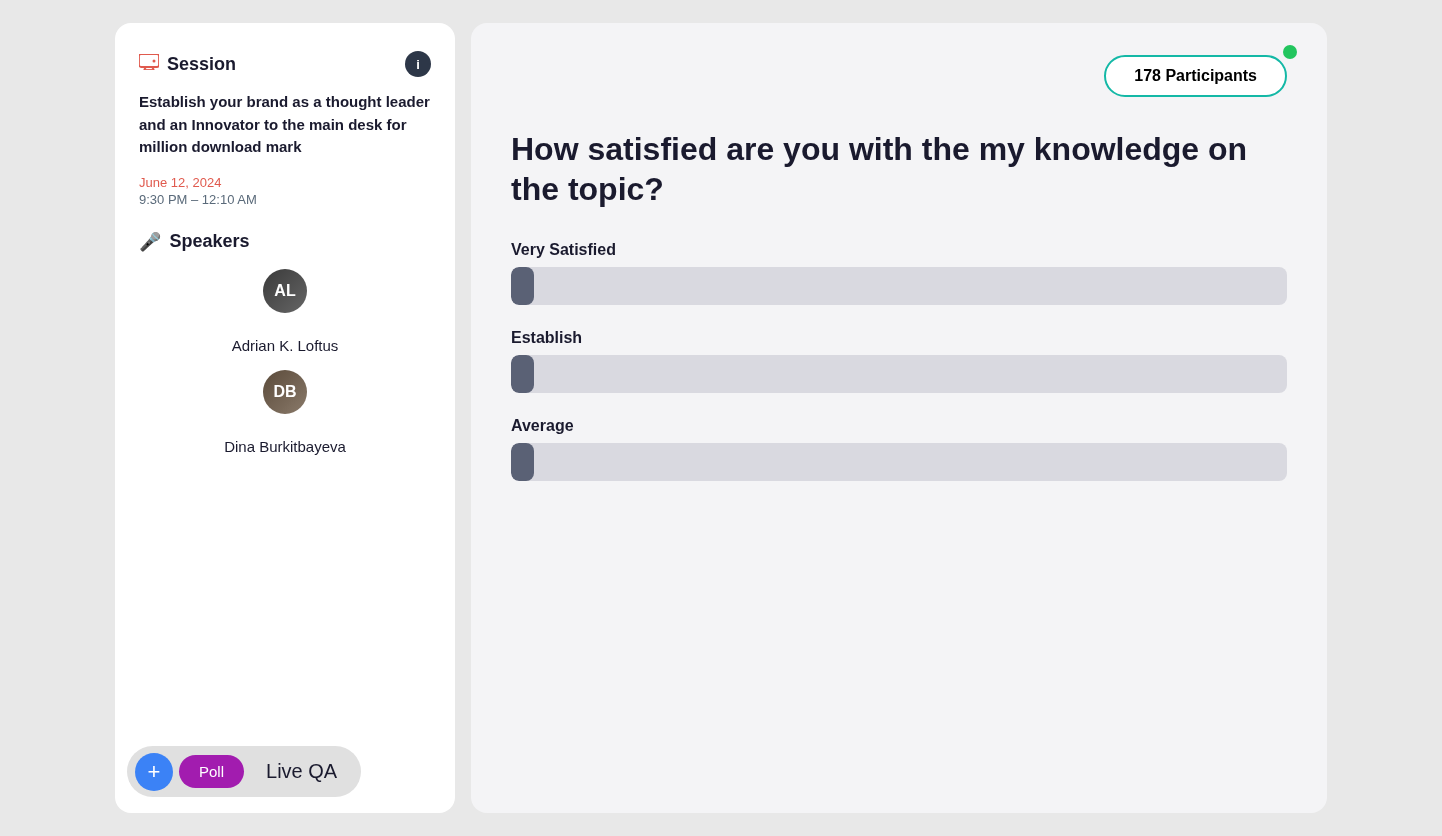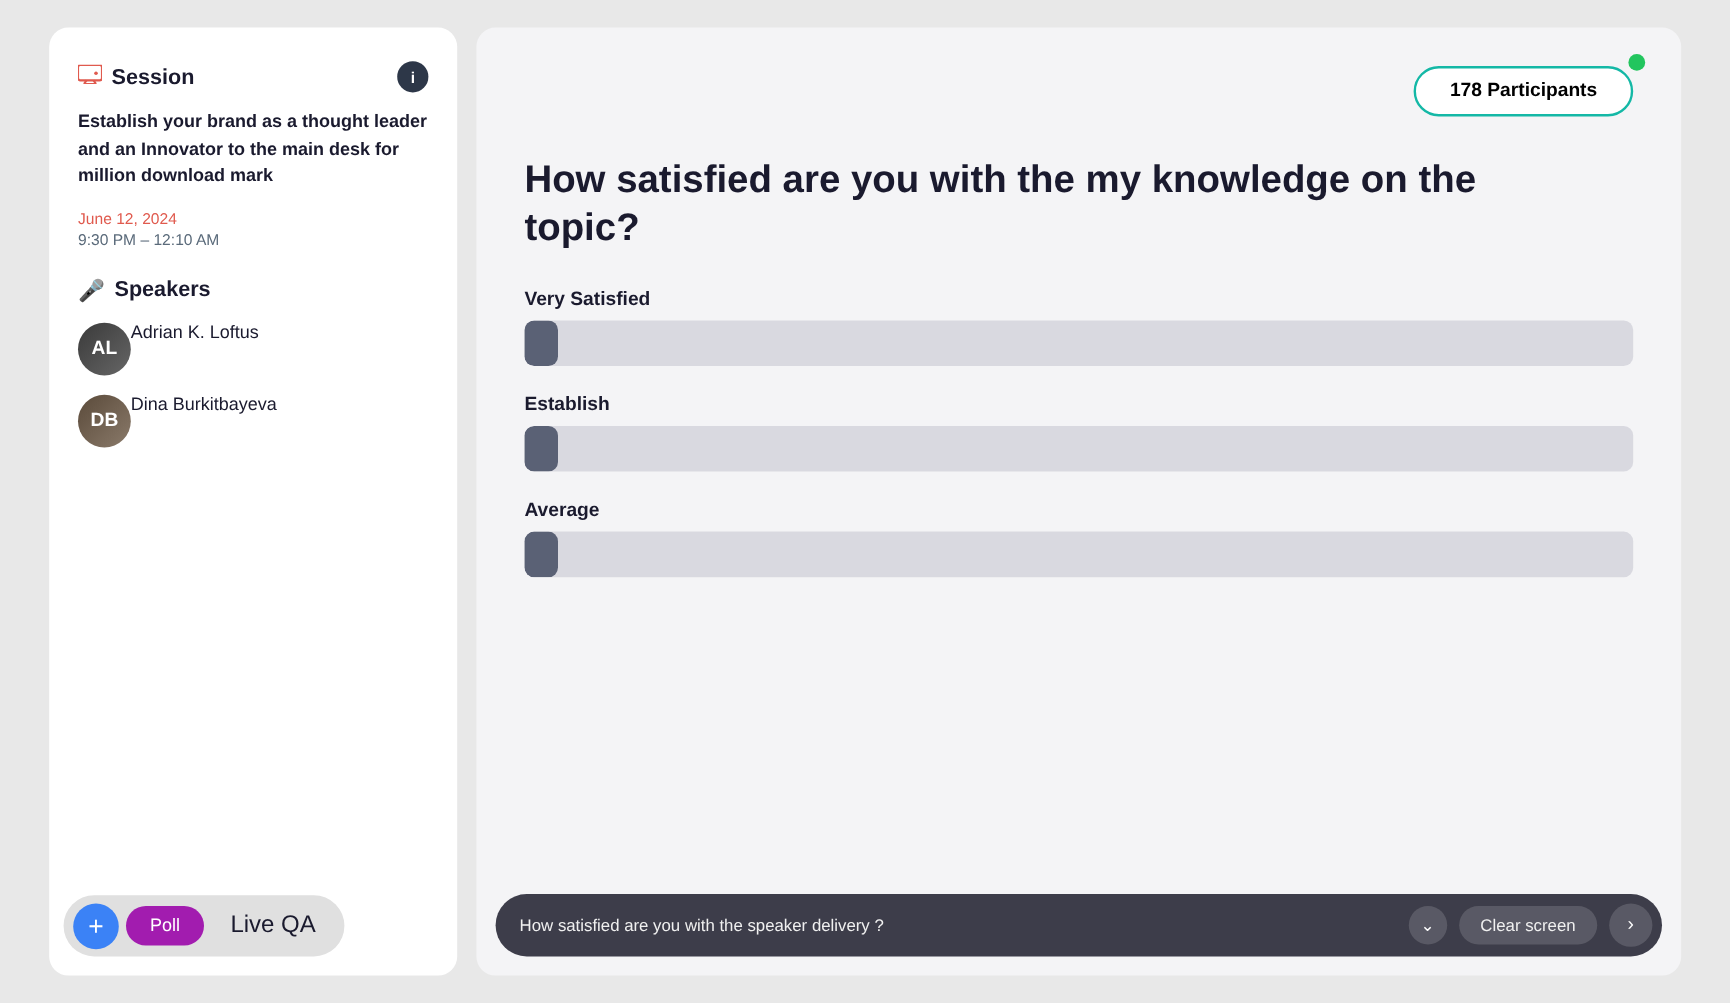--- a/index.html
+++ b/index.html
@@ -8,21 +8,21 @@
       font-family: -apple-system, BlinkMacSystemFont, 'Segoe UI', sans-serif;
       width: 1442px;
       height: 836px;
       display: flex;
       align-items: center;
       justify-content: center;
       overflow: hidden;
     }
     .main-container {
       display: flex;
-      width: 1360px;
+      width: 1212px;
       height: 790px;
       gap: 16px;
       position: relative;
     }
 
     
     .sidebar {
       background: #fff;
       border-radius: 16px;
       width: 340px;
@@ -93,23 +93,24 @@
       color: #e05a4e;
       font-size: 18px;
     }
     .speakers-label {
       font-size: 18px;
       font-weight: 600;
       color: #1a1a2e;
     }
     .speaker-item {
       display: flex;
-      align-items: flex-start;
-      gap: 0;
+      align-items: center;
+      gap: 24px;
       margin-bottom: 16px;
+      flex-direction: column;
     }
     .speaker-avatar {
       width: 44px;
       height: 44px;
       border-radius: 50%;
       background: #ccc;
       overflow: hidden;
       flex-shrink: 0;
       display: flex;
       align-items: center;
@@ -368,31 +369,14 @@
     </div>
   </div>
         <div class="poll-option">
     <div class="option-label">Average</div>
     <div class="bar-track">
       <div class="bar-fill" style="width:3%"></div>
     </div>
   </div>
       </div>
 
-    <div style="
-      position: absolute;
-      bottom: 16px;
-      left: 16px;
-      right: 16px;
-      display: flex;
-      align-items: center;
-      background: #3d3d4a;
-      border-radius: 40px;
-      padding: 8px 8px 8px 20px;
-      gap: 10px;
-    ">
-      <span class="question-text-bar">How satisfied are you with the speaker delivery ?</span>
-      <button class="chevron-down-btn">⌄</button>
-      <button class="clear-screen-btn">Clear screen</button>
-      <button class="next-btn">›</button>
-    </div>
   </div>
 </div>
 
 </body></html>

